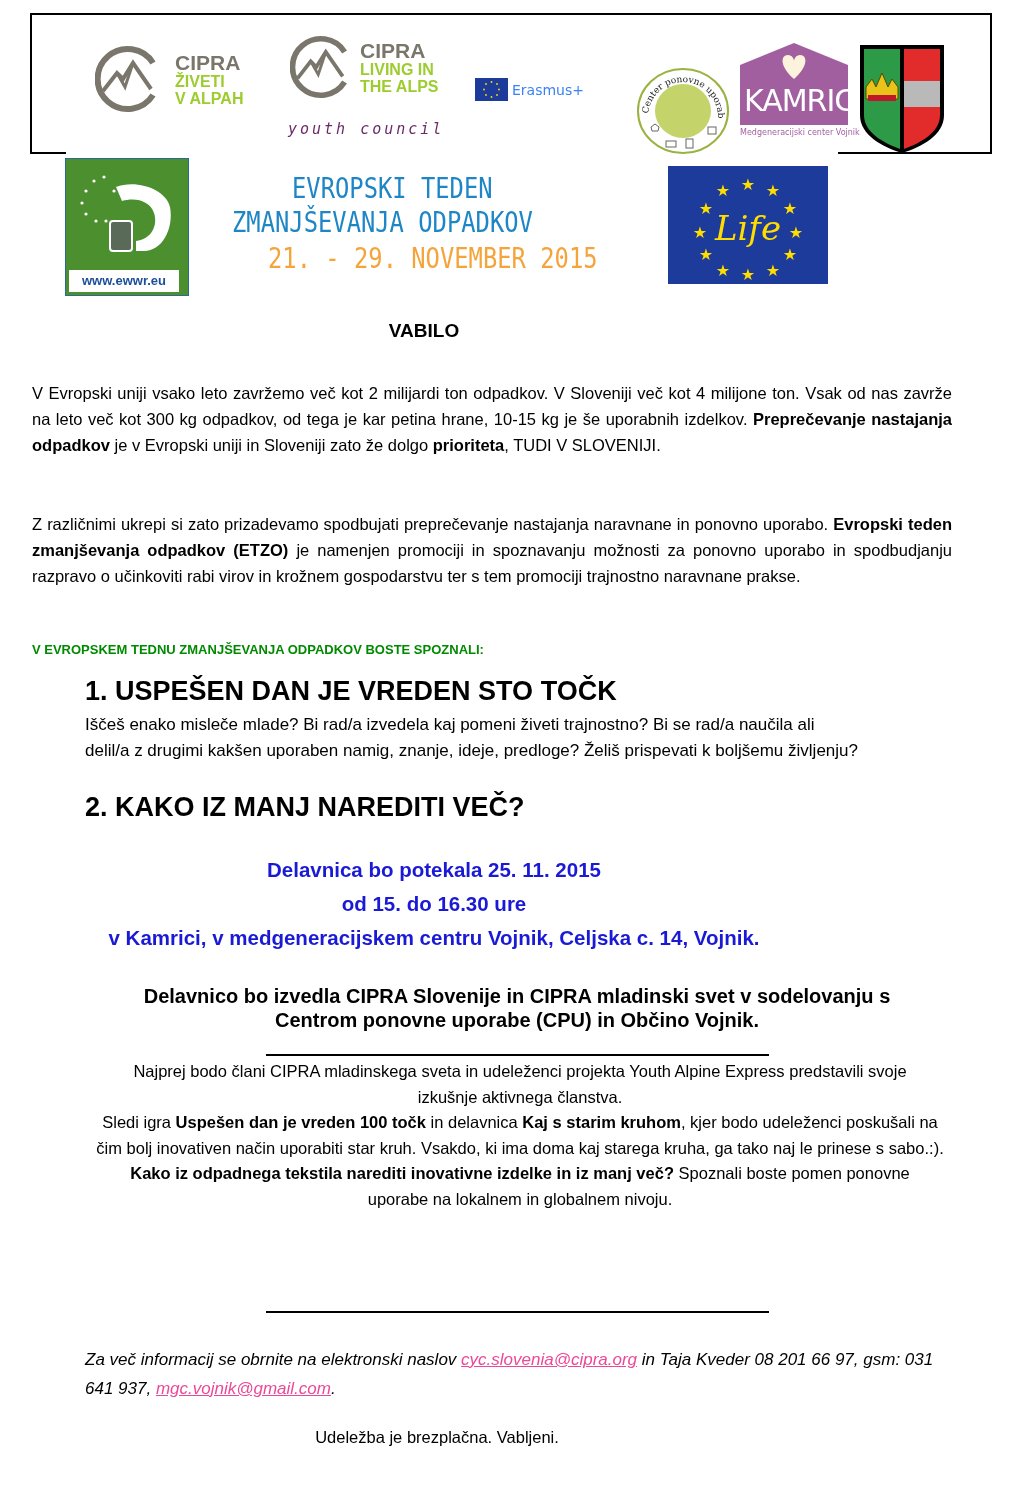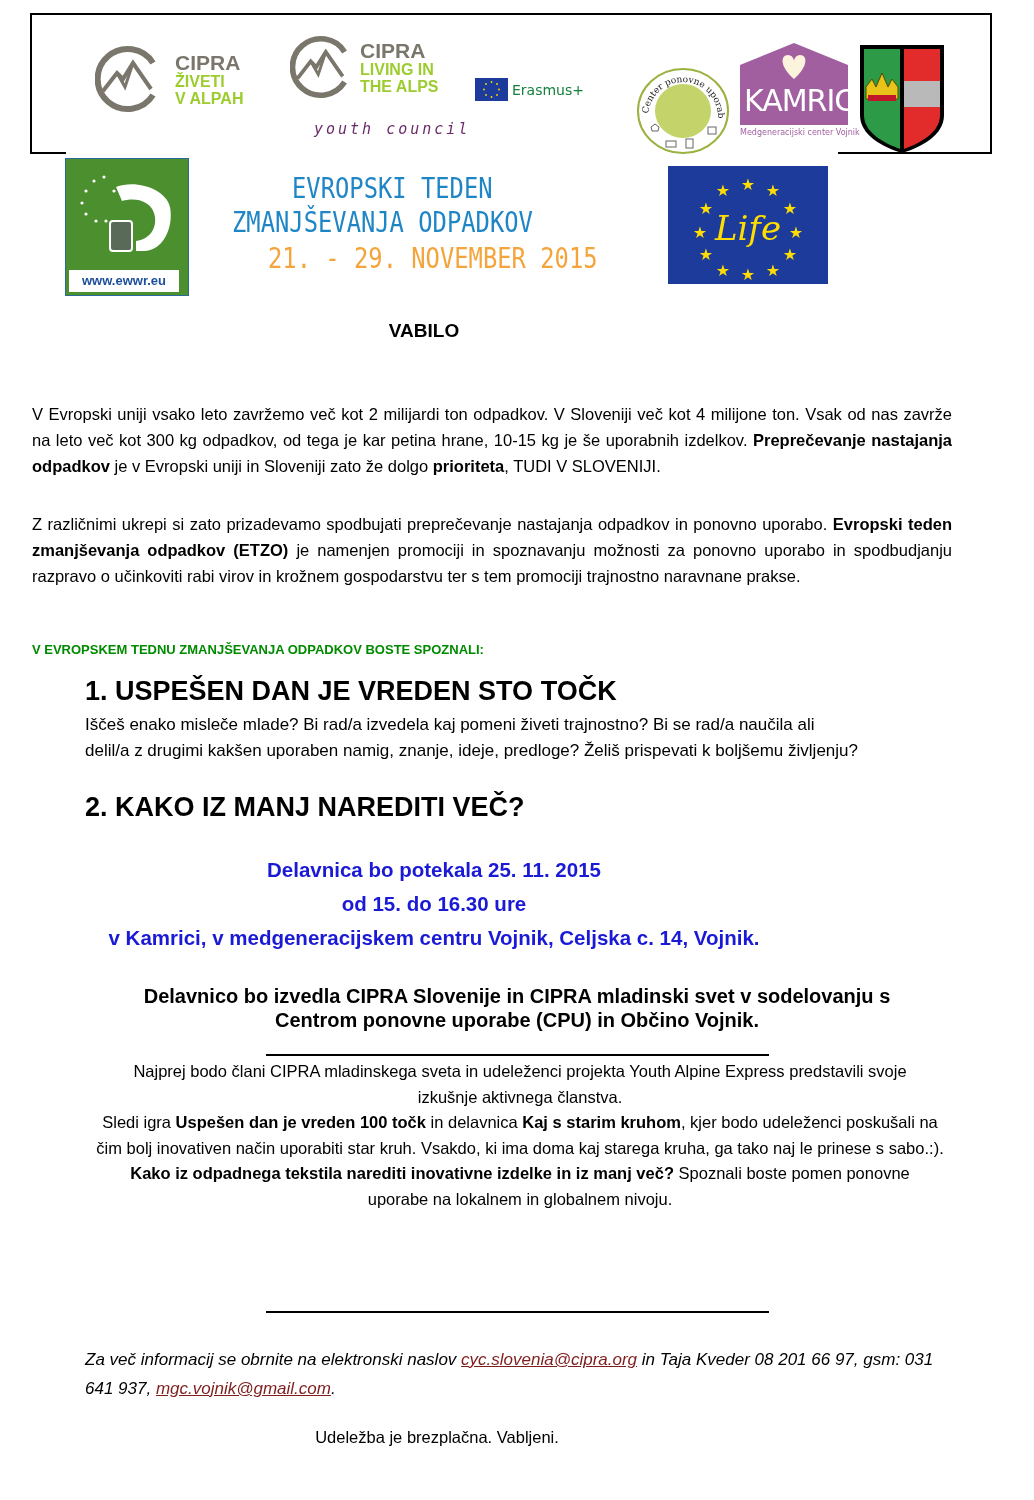--- a/index.html
+++ b/index.html
@@ -8,23 +8,23 @@
 
   
   .header-frame { left: 30px; top: 13px; width: 962px; height: 140px; border-top: 2px solid #000; border-left: 2px solid #000; border-right: 2px solid #000; box-sizing: border-box; }
   .header-bottom-left { left: 30px; top: 152px; width: 36px; height: 2px; background: #000; }
   .header-bottom-right { left: 838px; top: 152px; width: 154px; height: 2px; background: #000; }
 
   .cipra-text { font-family: "Liberation Sans", sans-serif; font-weight: bold; line-height: 1.05; }
   .cipra-text .gray { color: #7a766c; font-size: 21px; }
   .cipra-text .green { color: #9ccc2e; font-size: 16px; }
 
-  .youth { left: 288px; top: 120px; font-family: "DejaVu Sans Mono", monospace; font-style: italic; color: #6b2a6a; font-size: 15px; letter-spacing: 3px; margin-left: 26px; }
-
-  .erasmus-text { font-family: "DejaVu Sans", sans-serif; color: #15803d; font-size: 14px; }
+  .youth { left: 288px; top: 120px; font-family: "DejaVu Sans Mono", monospace; font-style: italic; color: #6b2a6a; font-size: 15px; letter-spacing: 3px; }
+
+  .erasmus-text { font-family: "DejaVu Sans", sans-serif; color: #3b82f6; font-size: 14px; }
 
   .kamrica-word { font-family: "DejaVu Sans", sans-serif; color: #fff; font-size: 30px; letter-spacing: -1px; }
   .kamrica-sub { font-family: "DejaVu Sans", sans-serif; color: #a25fa0; font-size: 8px; }
 
   .banner-line { font-family: "DejaVu Sans Mono", monospace; font-size: 28px; letter-spacing: 0px; transform: scaleX(0.85); transform-origin: left center; white-space: nowrap; }
   .banner-blue { color: #1f86c6; }
   .banner-orange { color: #f4a43a; }
 
   .title { left: 0; width: 848px; top: 320px; text-align: center; font-weight: bold; font-size: 19px; font-family: "Liberation Sans", sans-serif; }
 
@@ -39,21 +39,21 @@
   .blue-center { left: 0; width: 868px; text-align: center; color: #1a1ad6; font-weight: bold; font-size: 20.5px; font-family: "Liberation Sans", sans-serif; }
 
   .center-bold { left: 0; width: 1034px; text-align: center; font-weight: bold; font-size: 20px; line-height: 24px; font-family: "Liberation Sans", sans-serif; }
 
   .rule { left: 266px; width: 503px; height: 2px; background: #000; }
 
   .center-body { left: 90px; width: 860px; text-align: center; font-size: 16.5px; line-height: 25.5px; font-family: "Liberation Sans", sans-serif; }
   .center-body b { font-weight: bold; }
 
   .contact { left: 85px; width: 880px; font-style: italic; font-size: 17px; line-height: 29px; font-family: "Liberation Sans", sans-serif; }
-  .contact a { color: #7f1d1d; text-decoration: underline; }
+  .contact a { color: #ec4899; text-decoration: underline; }
 
   .closing { left: 0; width: 874px; text-align: center; font-size: 16.5px; top: 1428px; font-family: "Liberation Sans", sans-serif; }
 </style>
 </head>
 <body>
 
 <div class="abs header-frame"></div>
 <div class="abs header-bottom-left"></div>
 <div class="abs header-bottom-right"></div>
 
@@ -172,26 +172,26 @@
         <text x="32" y="72">★</text>
         <text x="38" y="48">★</text>
         <text x="55" y="30">★</text>
     </g>
     <text x="80" y="74" fill="#ffdd00" font-size="34" font-style="italic" font-family="DejaVu Serif, serif" text-anchor="middle">Life</text>
   </svg>
 </div>
 
 <div class="abs title">VABILO</div>
 
-<div class="abs para" style="top:401px;">
+<div class="abs para" style="top:380px;">
   <span>V Evropski uniji vsako leto zavržemo več kot 2 milijardi ton odpadkov. V Sloveniji več kot 4 milijone ton. Vsak od nas zavrže na leto več kot 300 kg odpadkov, od tega je kar petina hrane, 10-15 kg je še uporabnih izdelkov. </span><b>Preprečevanje nastajanja odpadkov</b><span> je v Evropski uniji in Sloveniji zato že dolgo </span><b>prioriteta</b><span>, TUDI V SLOVENIJI.</span>
 </div>
 
 <div class="abs para" style="top:511px;">
-  <span>Z različnimi ukrepi si zato prizadevamo spodbujati preprečevanje nastajanja odpadkov in ponovno uporabo. </span><b>Evropski teden zmanjševanja odpadkov (ETZO)</b><span> je namenjen promociji in spoznavanju možnosti za ponovno uporabo in spodbudjanju razpravo o učinkoviti rabi virov in krožnem gospodarstvu ter s tem promociji trajnostno naravnane prakse.</span>
+  <span>Z različnimi ukrepi si zato prizadevamo spodbujati preprečevanje nastajanja naravnane in ponovno uporabo. </span><b>Evropski teden zmanjševanja odpadkov (ETZO)</b><span> je namenjen promociji in spoznavanju možnosti za ponovno uporabo in spodbudjanju razpravo o učinkoviti rabi virov in krožnem gospodarstvu ter s tem promociji trajnostno naravnane prakse.</span>
 </div>
 
 <div class="abs green-head">V  EVROPSKEM TEDNU ZMANJŠEVANJA ODPADKOV BOSTE SPOZNALI:</div>
 
 <div class="abs big-head" style="top:676px;">1. USPEŠEN DAN JE VREDEN STO TOČK</div>
 <div class="abs q-text" style="top:712px;">
   <div>Iščeš enako misleče mlade? Bi rad/a izvedela kaj pomeni živeti trajnostno? Bi se rad/a naučila ali</div>
   <div>delil/a z drugimi kakšen uporaben namig, znanje, ideje, predloge? Želiš prispevati k boljšemu življenju?</div>
 </div>
 

